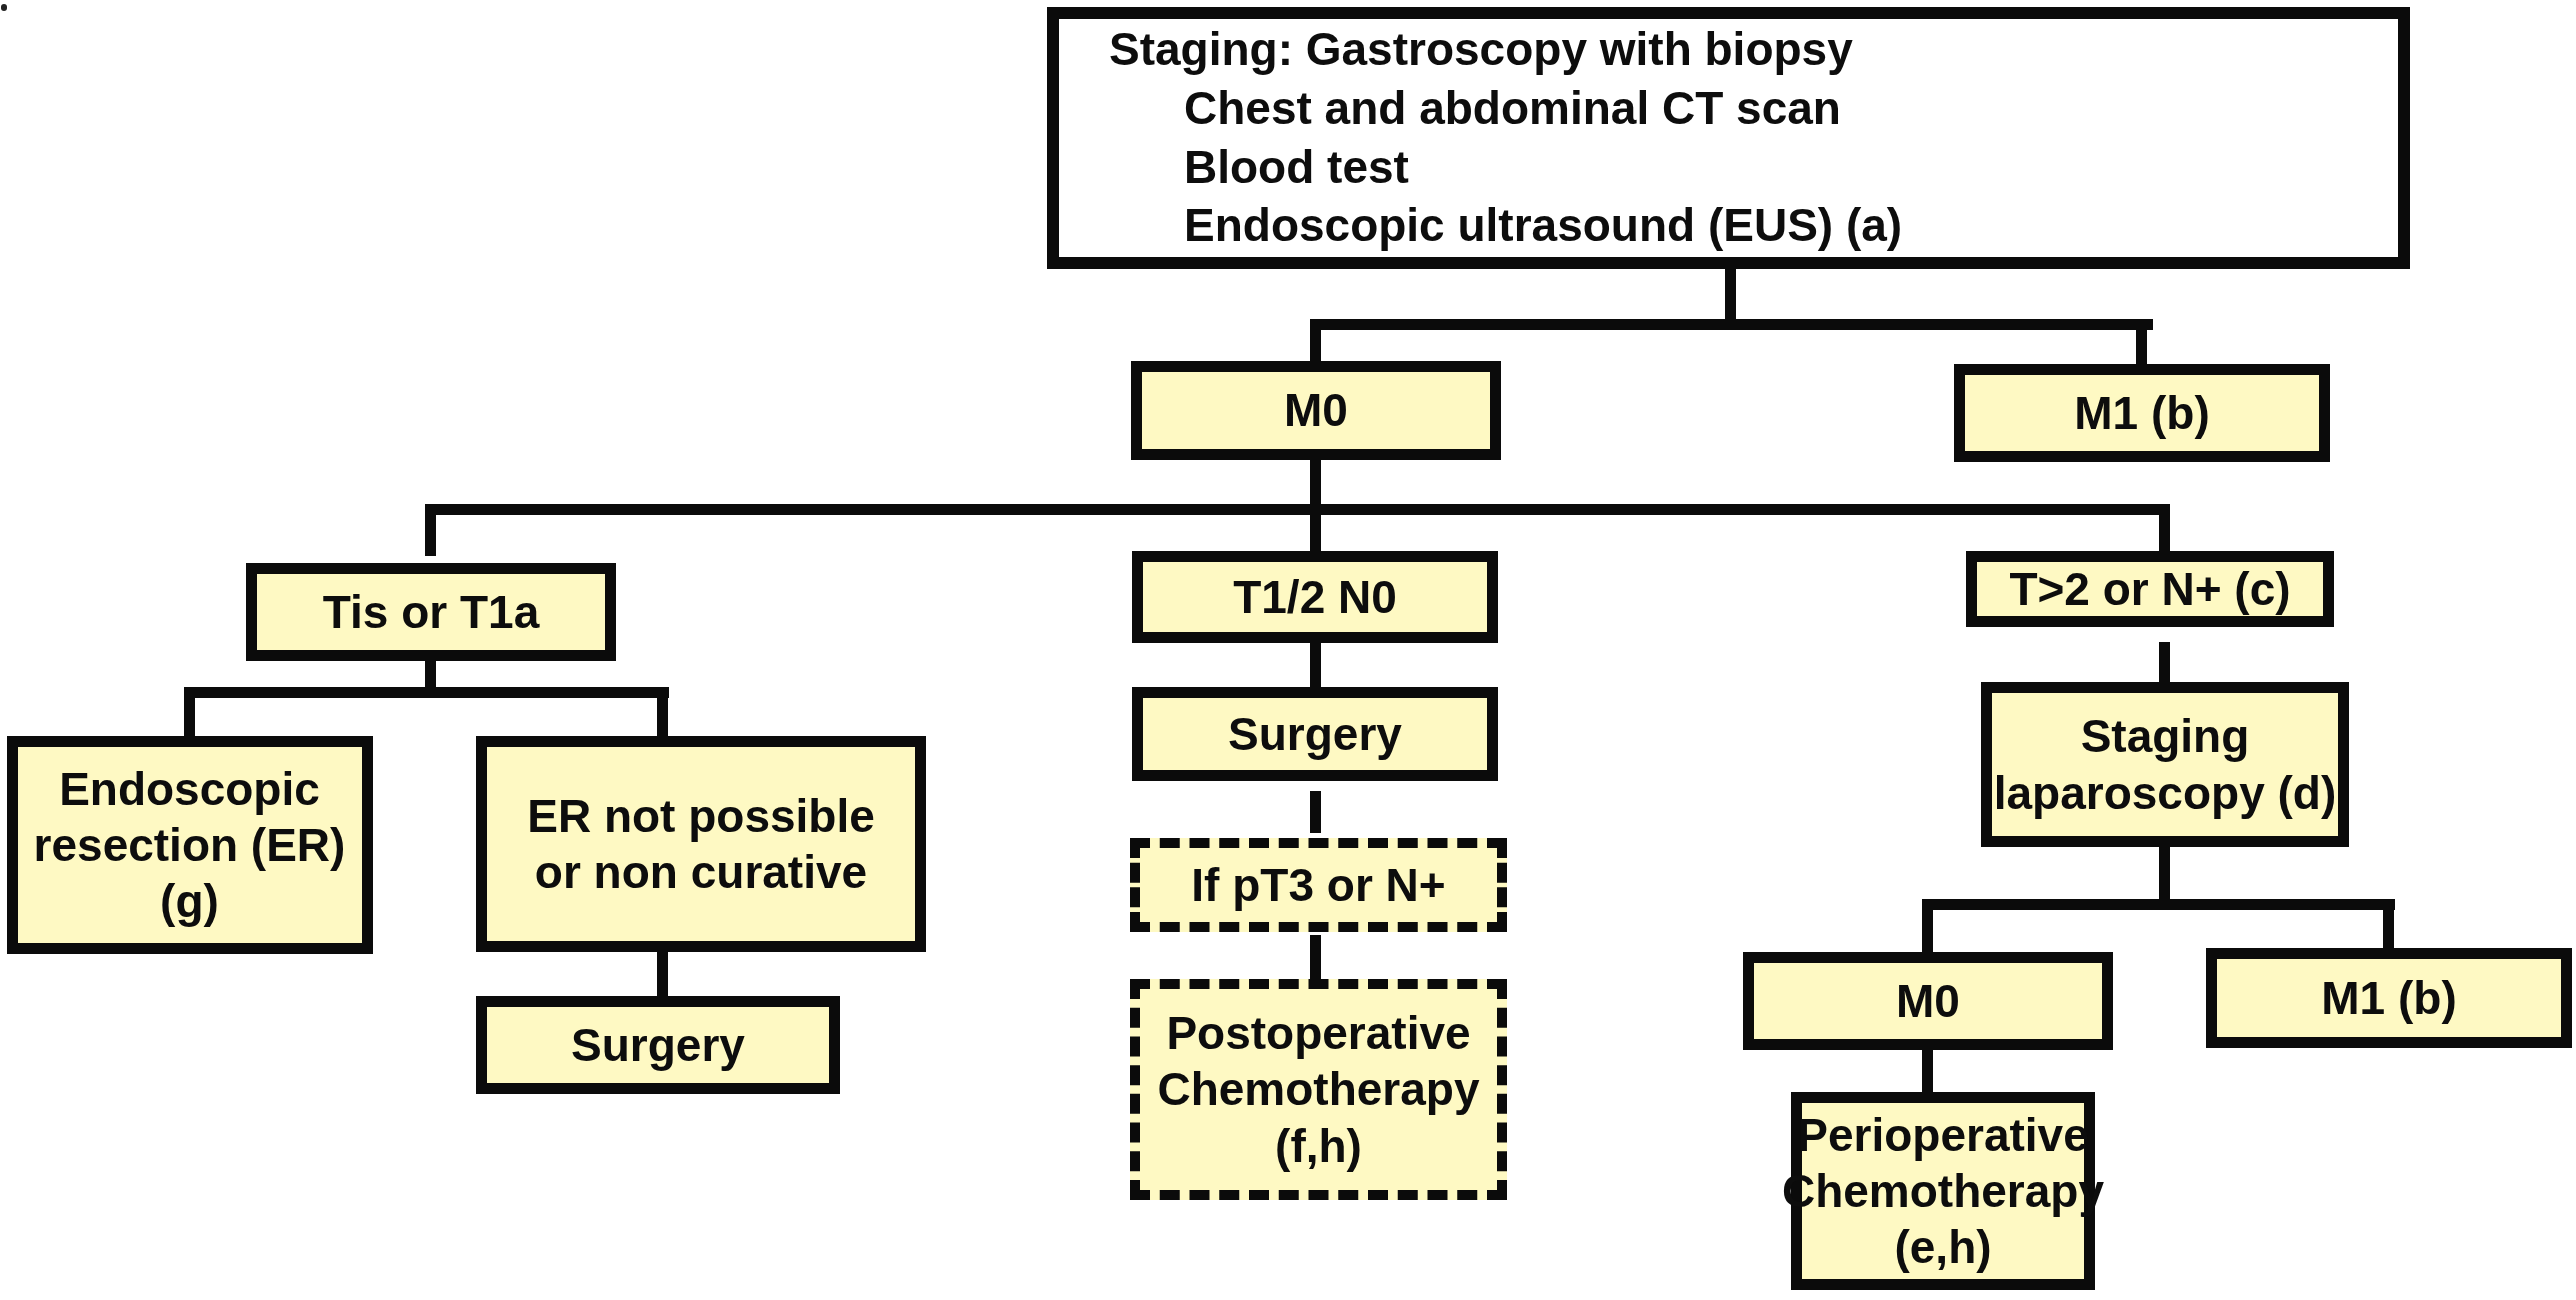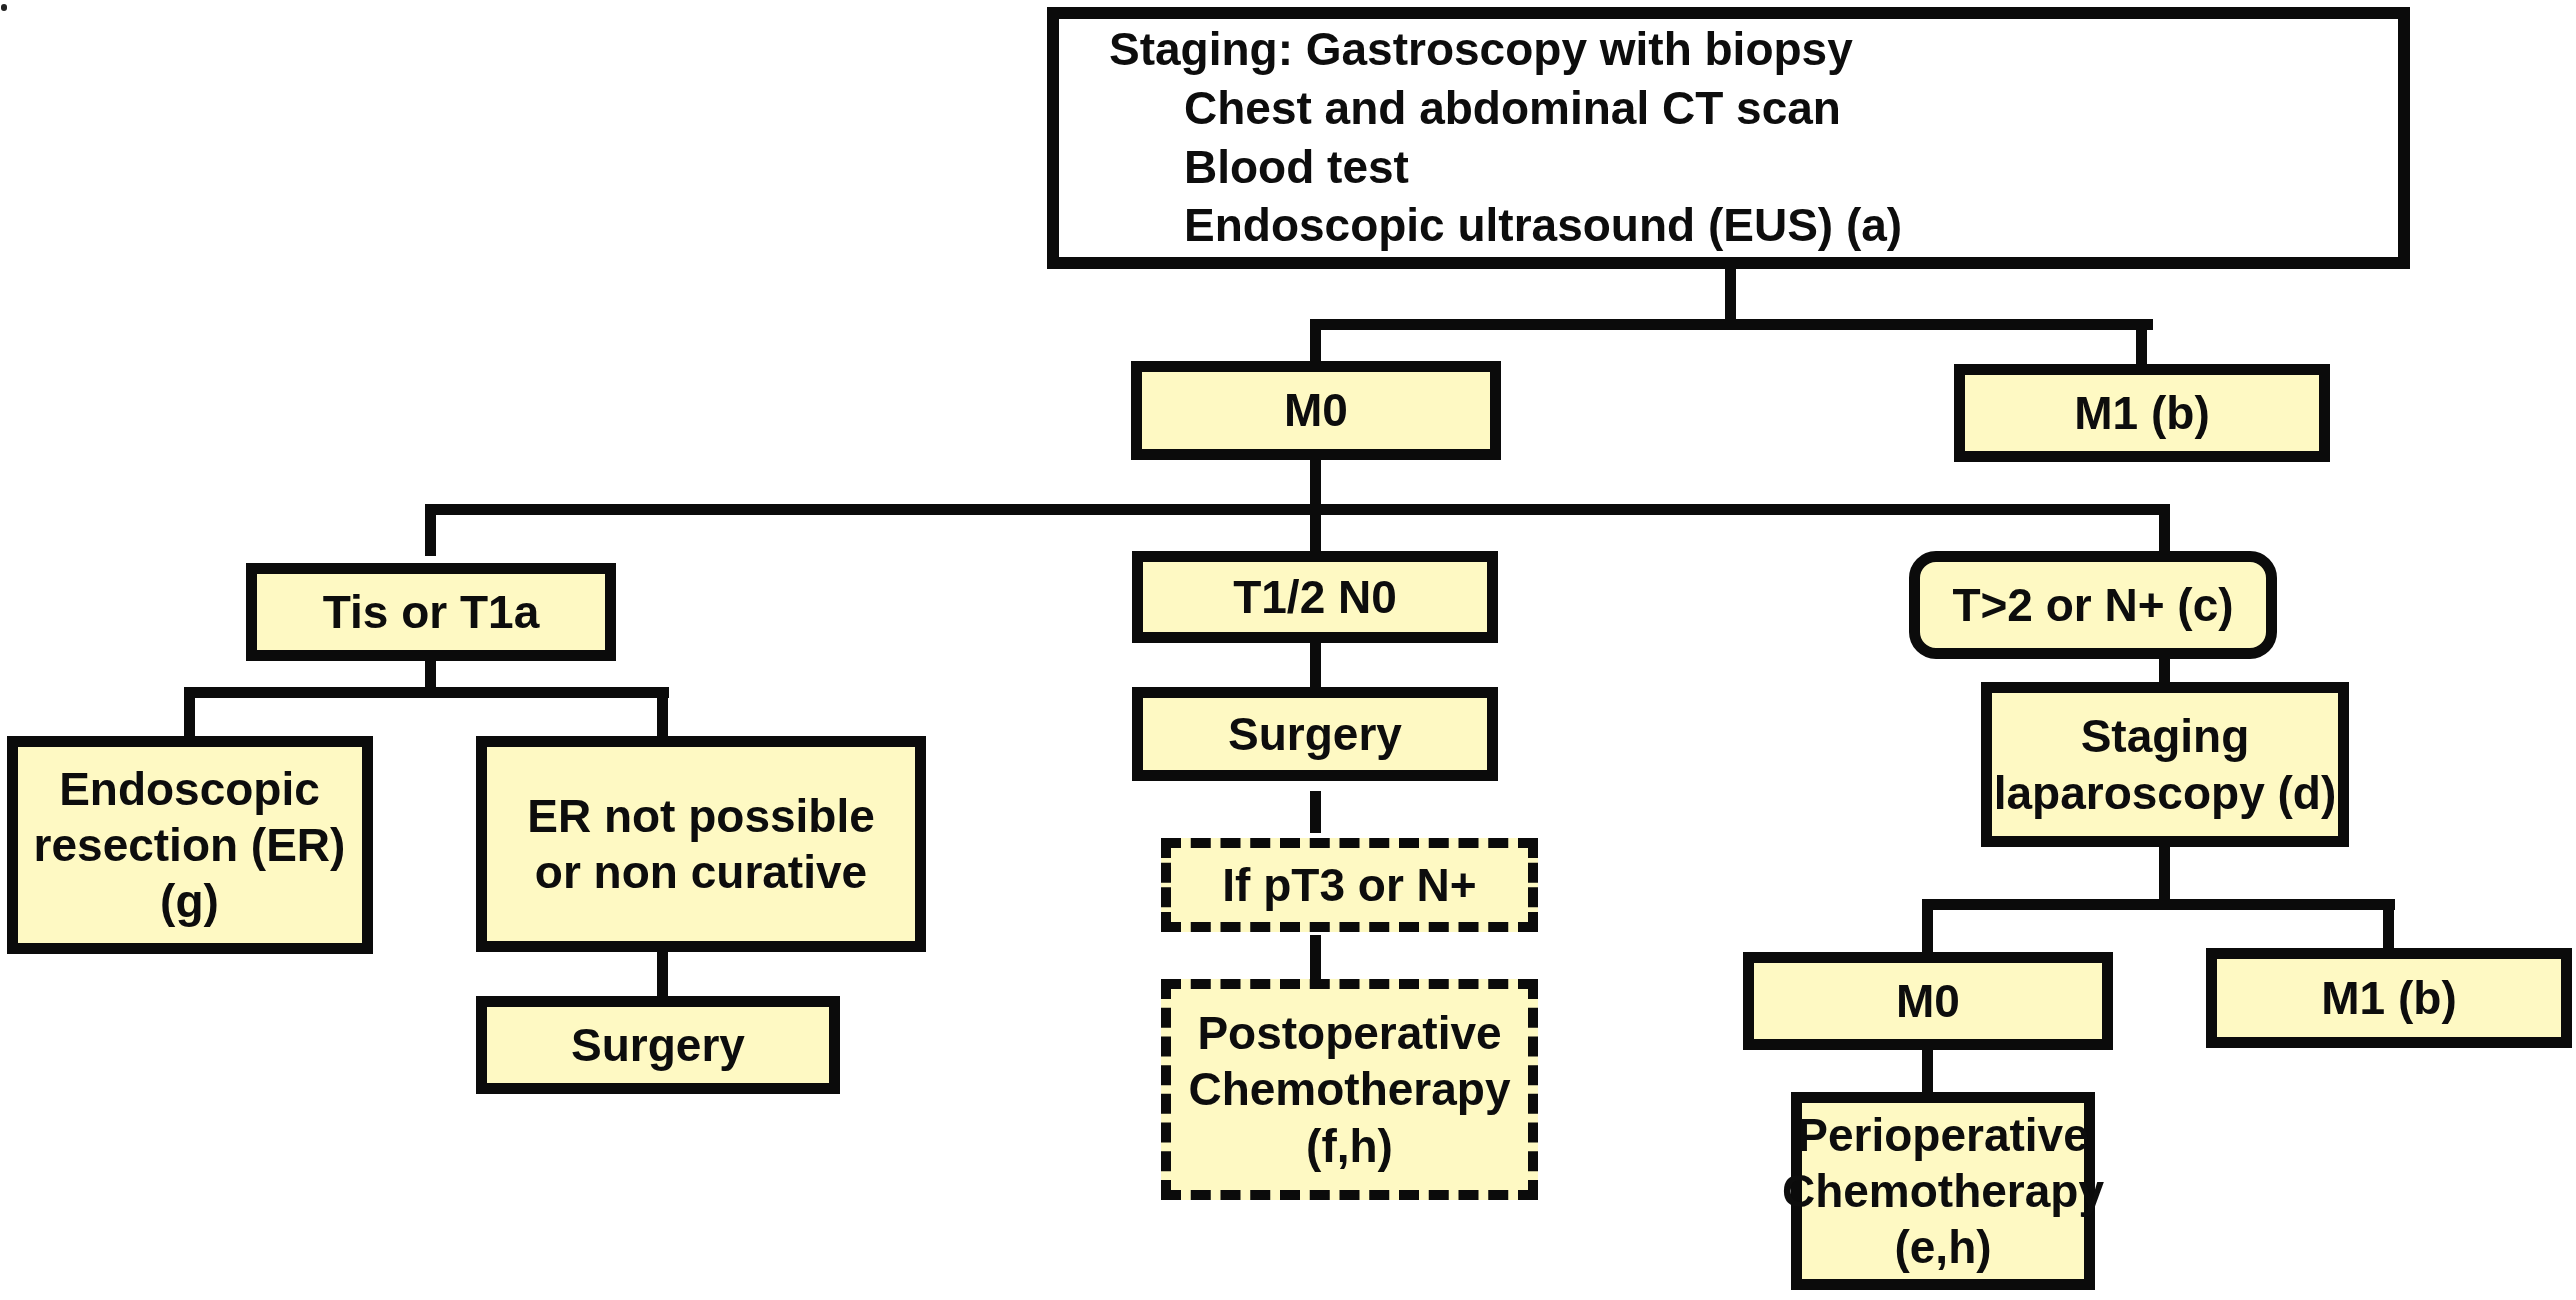--- a/index.html
+++ b/index.html
@@ -25,21 +25,20 @@
     align-items: center;
     justify-content: center;
     text-align: center;
     font-size: 46px;
     font-weight: 600;
     line-height: 1.22;
     white-space: pre-line;
   }
   .node.dashed {
     border: 10.6px dashed #0b0b0b;
-    margin-left: 31px;
   }
   .staging {
     position: absolute;
     box-sizing: border-box;
     background: #ffffff;
     border: 12.2px solid #0b0b0b;
     display: flex;
     flex-direction: column;
     justify-content: center;
     align-items: flex-start;
@@ -112,21 +111,21 @@
   </div>
 
   <div class="node" style="left:1131px; top:361px; width:370px; height:99px;">M0</div>
 
   <div class="node" style="left:1954px; top:364px; width:376px; height:98px;">M1 (b)</div>
 
   <div class="node" style="left:246px; top:555px; width:370px; height:98px;margin-top:8px;">Tis or T1a</div>
 
   <div class="node" style="left:1132px; top:551px; width:366px; height:92px;">T1/2 N0</div>
 
-  <div class="node" style="left:1909px; top:551px; width:368px; height:108px;border-radius:27px;">T&gt;2 or N+ (c)</div>
+  <div class="node" style="left:1966px; top:551px; width:368px; height:76px;">T&gt;2 or N+ (c)</div>
 
   <div class="node" style="left:6.5px; top:736px; width:366px; height:218px;">Endoscopic
 resection (ER)
 (g)</div>
 
   <div class="node" style="left:476px; top:736px; width:450px; height:216px;">ER not possible
 or non curative</div>
 
   <div class="node" style="left:1132px; top:687px; width:366px; height:94px;">Surgery</div>
 

